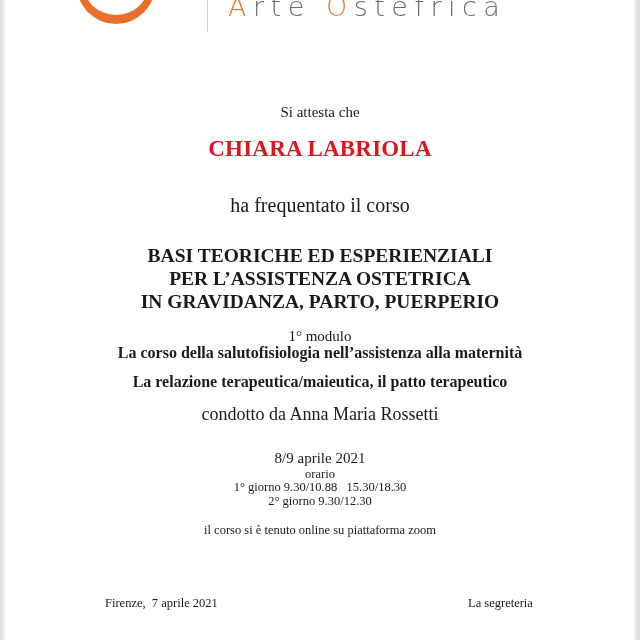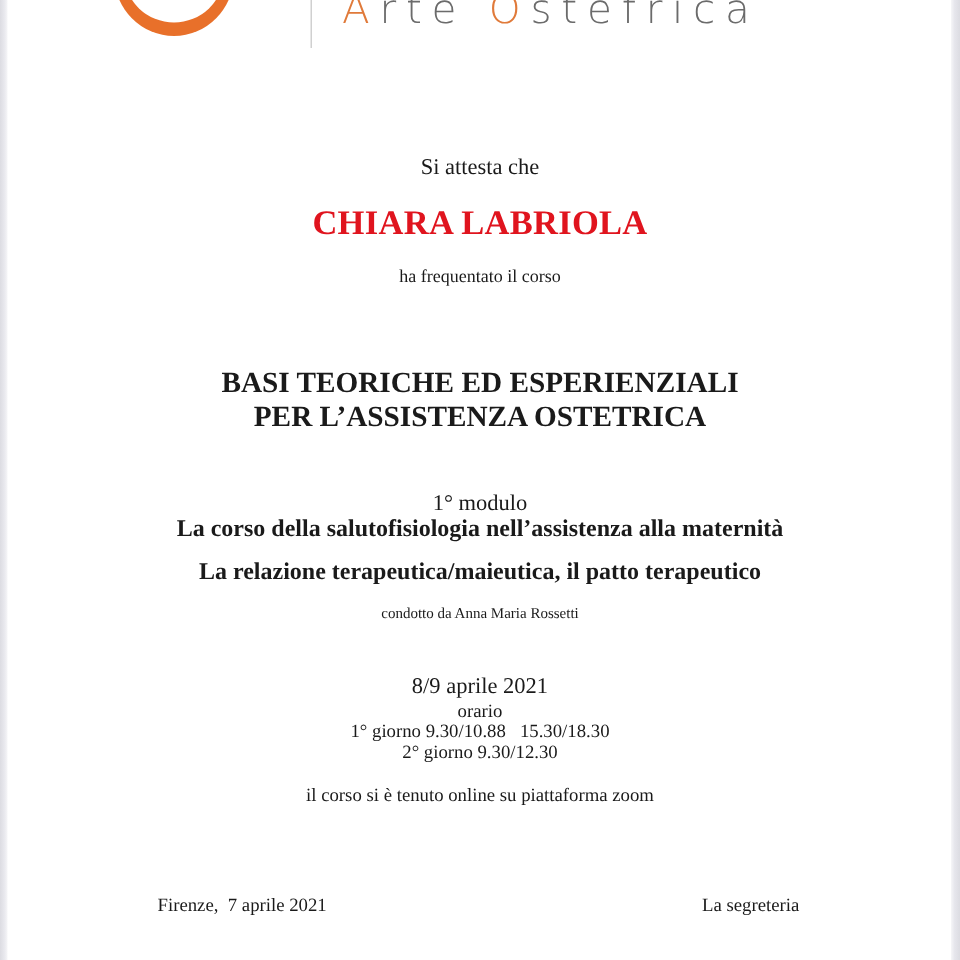--- a/index.html
+++ b/index.html
@@ -15,26 +15,26 @@
       border: 9px solid #e8702a; border-top-color: transparent; border-radius: 50%;
       border-left-width: 7px; border-right-width: 7px; }
     .logo-divider { position: absolute; left: 207px; top: 0; width: 1px; height: 32px; background: #d0d0d0; }
     .logo-text { position: absolute; left: 228px; top: -9px; font-family: "DejaVu Sans", sans-serif;
       font-size: 27px; letter-spacing: 6.5px; color: #6b6b6b; font-weight: 300; white-space: nowrap; }
     .logo-text .accent { color: #e07a3a; }
 
     .line { position: absolute; left: 0; width: 640px; text-align: center; white-space: nowrap; }
     .attesta { top: 104px; font-size: 15px; }
     .name { top: 136px; font-size: 23px; font-weight: bold; color: #e0141e; letter-spacing: 0.2px; }
-    .frequentato { top: 177px; font-size: 12px; }
+    .frequentato { top: 194px; font-size: 20px; }
     .course-title { top: 244px; font-size: 19.5px; font-weight: bold; line-height: 23px; }
     .module-label { top: 328px; font-size: 15px; }
     .module-t1 { top: 344px; font-size: 16px; font-weight: bold; }
     .module-t2 { top: 373px; font-size: 16px; font-weight: bold; }
-    .teacher { top: 404px; font-size: 10px; text-align: center; }
+    .teacher { top: 404px; font-size: 18px; text-align: center; }
     .dates { top: 450px; font-size: 15px; }
     .orario { top: 467px; font-size: 12.5px; }
     .day1 { top: 480px; font-size: 12.5px; }
     .day2 { top: 494px; font-size: 12.5px; }
     .online { top: 523px; font-size: 12.5px; }
     .place-date { position: absolute; left: 105px; top: 596px; font-size: 12.5px; white-space: pre; }
     .signature { position: absolute; left: 468px; top: 596px; font-size: 12.5px; }
   </style>
 </head>
 <body>
@@ -49,20 +49,21 @@
 </div>
 
 <div>
   <div class="line attesta">Si attesta che</div>
   <div class="line name">CHIARA LABRIOLA</div>
   <div class="line frequentato">ha frequentato il corso</div>
 
   <div class="line course-title">
     <div>BASI TEORICHE ED ESPERIENZIALI</div>
     <div>PER L’ASSISTENZA OSTETRICA</div>
+    <div>IN GRAVIDANZA, PARTO, PUERPERIO</div>
   </div>
 
   <div class="line module-label">1° modulo</div>
   <div class="line module-t1">La corso della salutofisiologia nell’assistenza alla maternità</div>
   <div class="line module-t2">La relazione terapeutica/maieutica, il patto terapeutico</div>
   <div class="line teacher">condotto da Anna Maria Rossetti</div>
 
   <div class="line dates">8/9 aprile 2021</div>
   <div class="line orario">orario</div>
   <div class="line day1" style="white-space:pre;">1° giorno 9.30/10.88   15.30/18.30</div>

